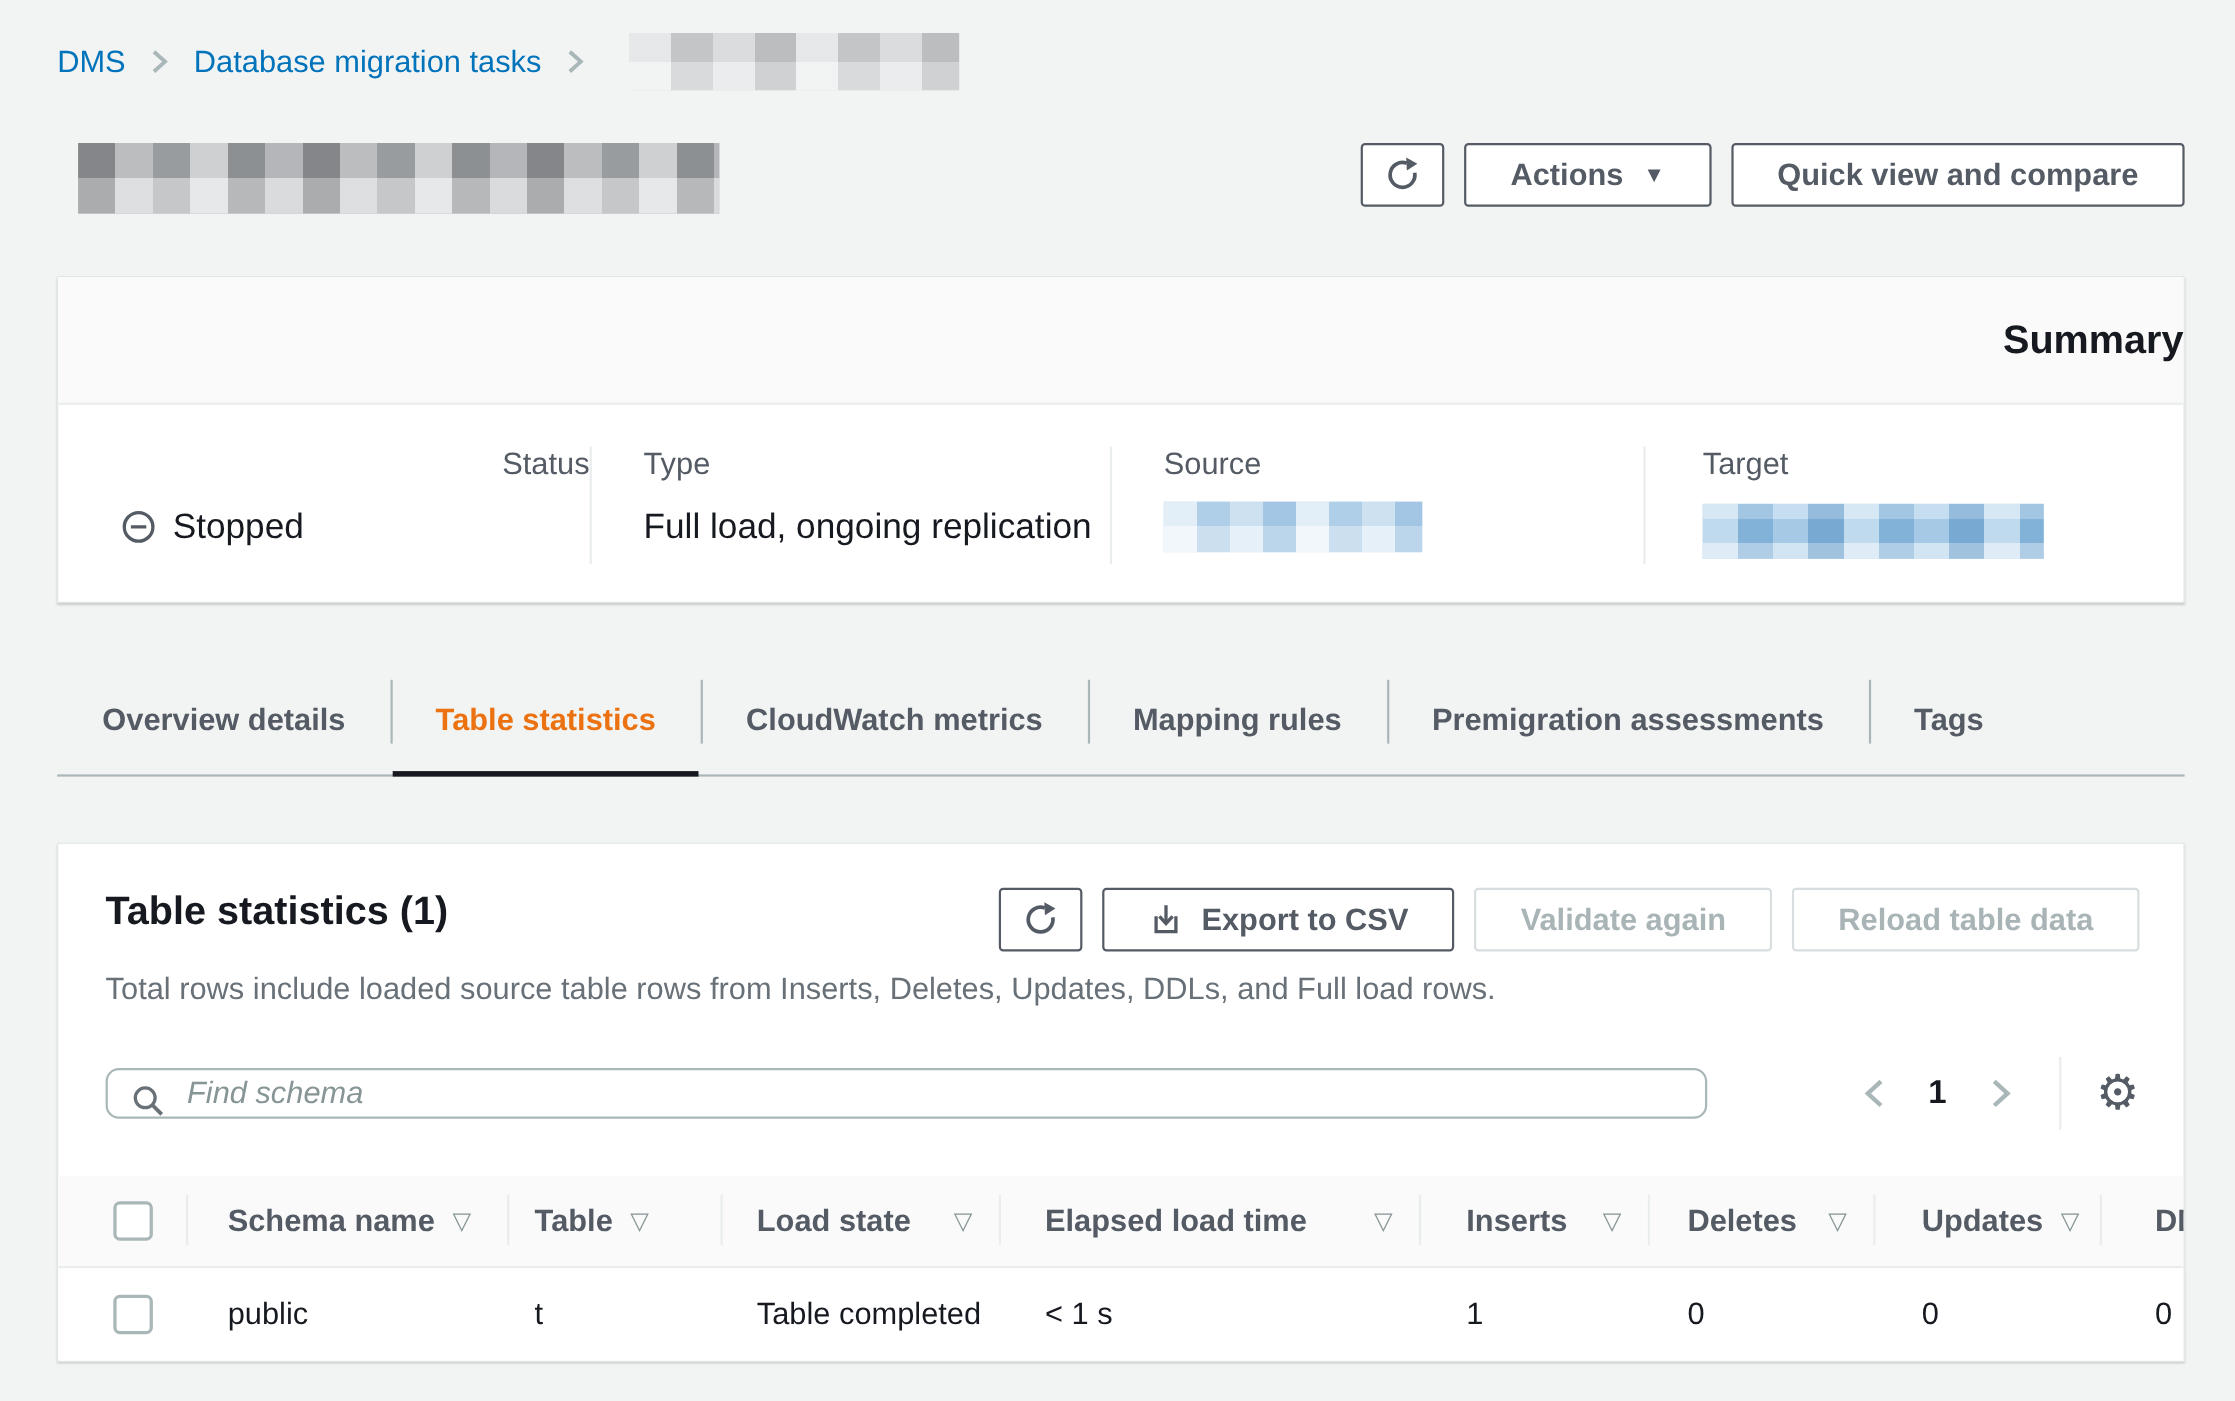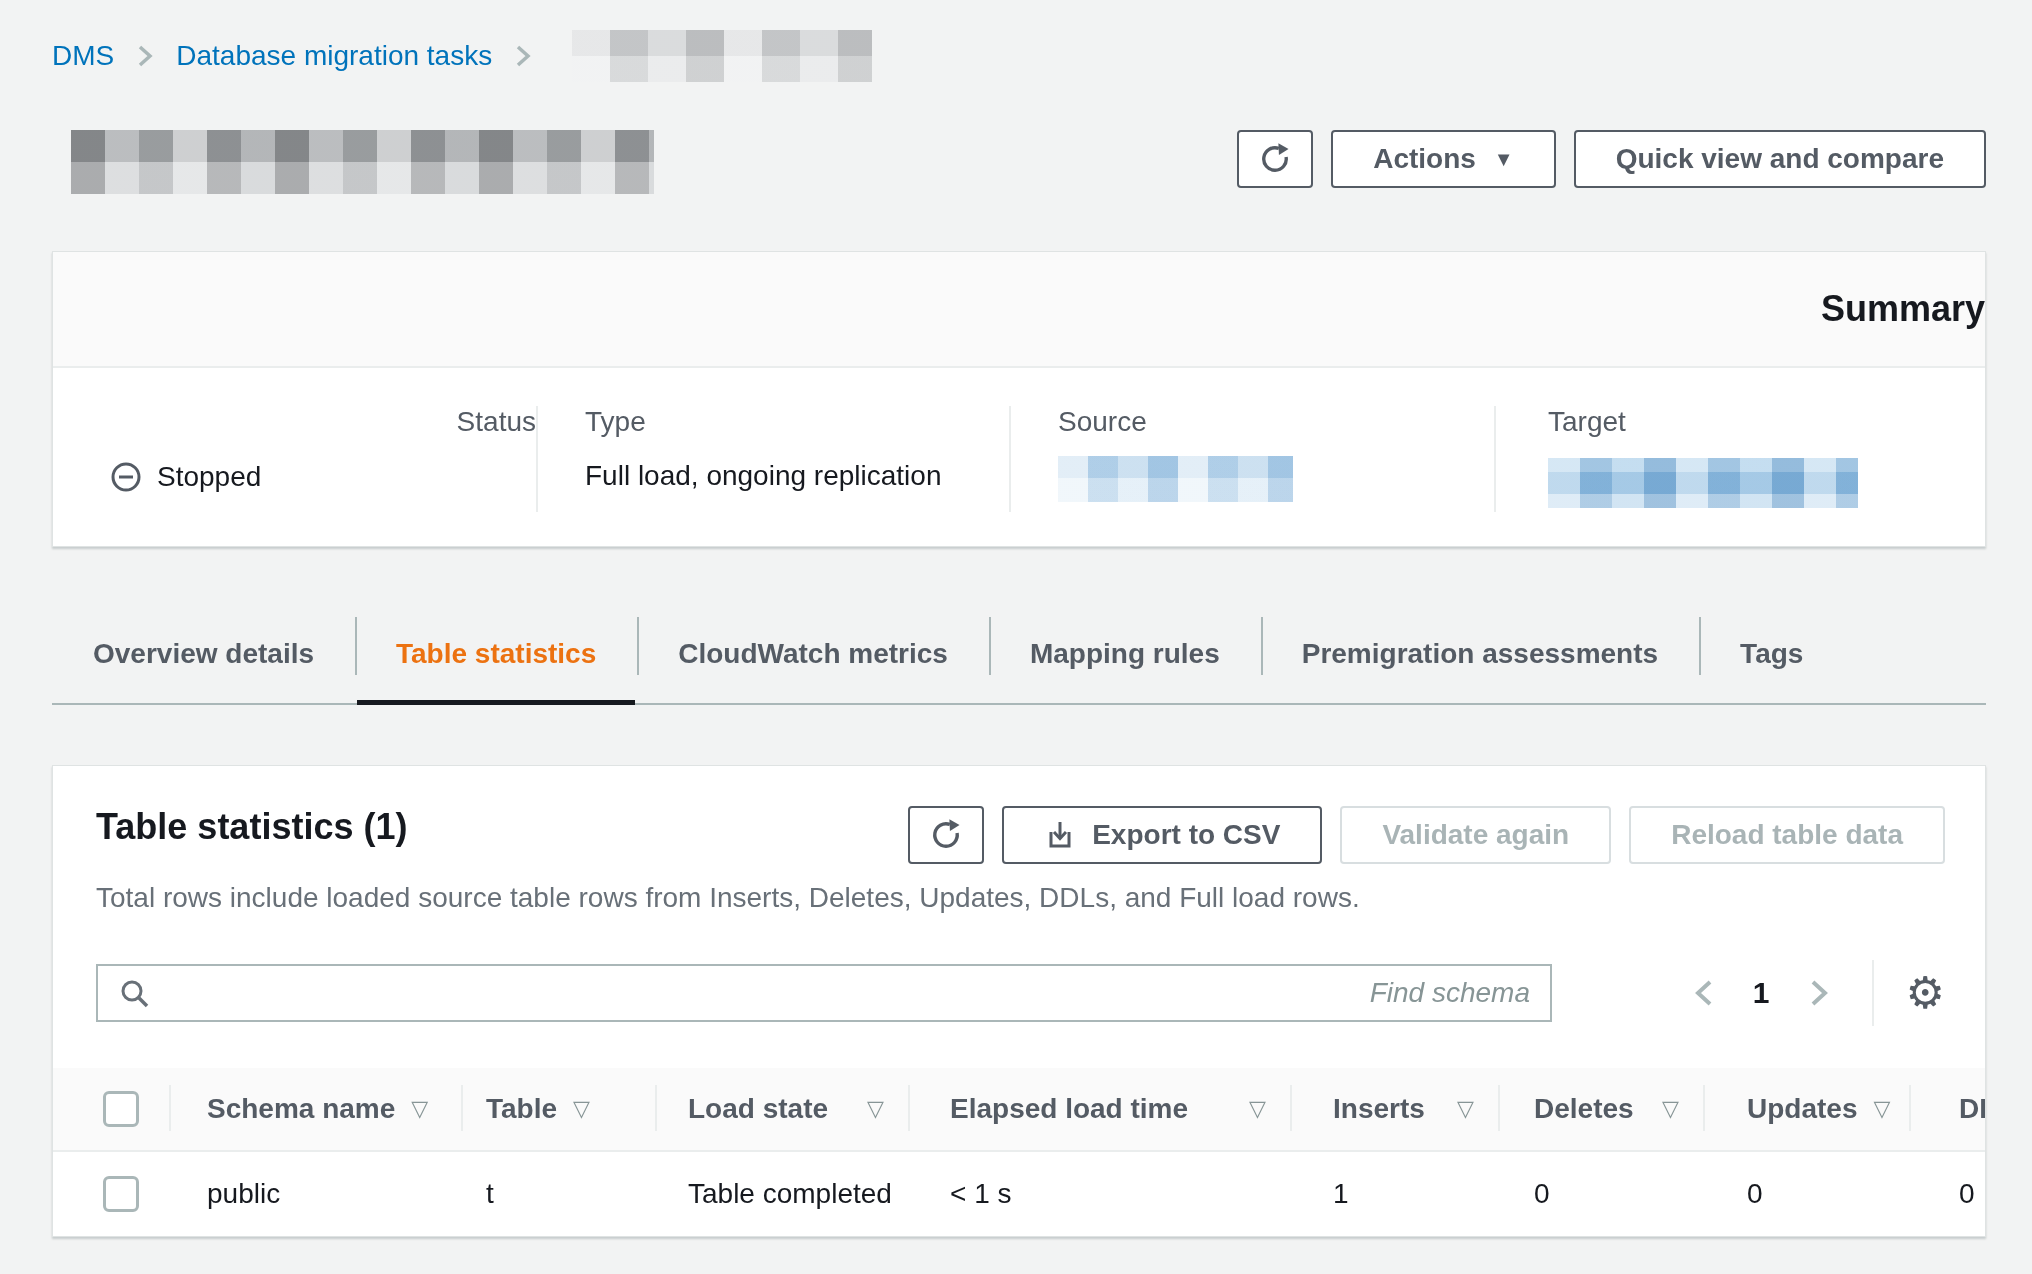--- a/index.html
+++ b/index.html
@@ -92,21 +92,21 @@
   }
   .summary-panel h2, .stats-head h2 { font-size: 36px; font-weight: 700; color: #16191f; }
 
   .summary-body { display: flex; padding: 38px 0 34px 0; }
   .sum-col { padding-left: 47px; }
   .sum-col.col-status { width: 483px; padding-left: 56px; text-align: right; }
   .sum-col.col-type   { width: 473px; border-left: 2px solid #eaeded; }
   .sum-col.col-source { width: 485px; border-left: 2px solid #eaeded; }
   .sum-col.col-target { flex: 1;      border-left: 2px solid #eaeded; padding-left: 52px; }
   .field-label { font-size: 28px; color: #545b64; }
-  .field-value { font-size: 28px; color: #16191f; margin-top: 22px; display: flex; align-items: center; }
+  .field-value { font-size: 32px; color: #16191f; margin-top: 22px; display: flex; align-items: center; }
   .field-value .status-ic { margin-right: 14px; display: inline-flex; }
 
   
   .tabs {
     display: flex;
     margin: 58px 46px 0 52px;
     border-bottom: 2px solid #aab7b8;
     height: 100px;
   }
   .tab {
@@ -131,27 +131,26 @@
   .stats-head {
     display: flex; align-items: flex-start; justify-content: space-between;
     padding: 40px 40px 0 43px;
   }
   .stats-actions { display: flex; gap: 18px; }
   .desc { margin: 18px 40px 0 43px; font-size: 28px; color: #687078; }
 
   .toolbar { display: flex; align-items: center; margin: 46px 40px 0 43px; }
   .search { position: relative; width: 1456px; }
   .search input {
-    width: 100%; height: 58px;
-    border: 2px solid #aab7b8; border-radius: 0;
+    width: 100%; height: 46px;
+    border: 2px solid #aab7b8; border-radius: 12px;
     padding: 0 20px 0 72px;
     font-family: "Liberation Sans", sans-serif;
     font-size: 28px; color: #16191f; background: #fff;
     outline: none;
-    text-align: right;
   }
   .search input::placeholder { font-style: italic; color: #879596; }
   .search .mag { position: absolute; left: 22px; top: 13px; }
 
   .pager { margin-left: auto; display: flex; align-items: center; }
   .pg-btn { background: none; border: none; padding: 0; display: inline-flex; cursor: pointer; }
   .pg-num { font-size: 30px; font-weight: 700; color: #16191f; margin: 0 34px; }
   .pg-divider { width: 2px; height: 66px; background: #eaeded; margin: 0 32px 0 38px; }
   .gear { font-size: 44px; color: #545b64; line-height: 1; background: none; border: none; cursor: pointer; }
 

